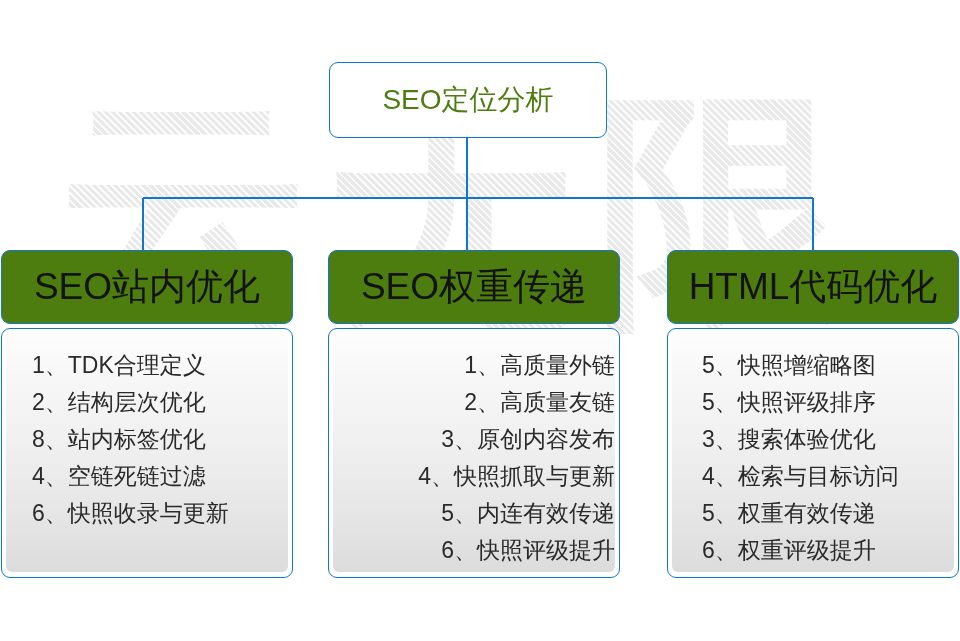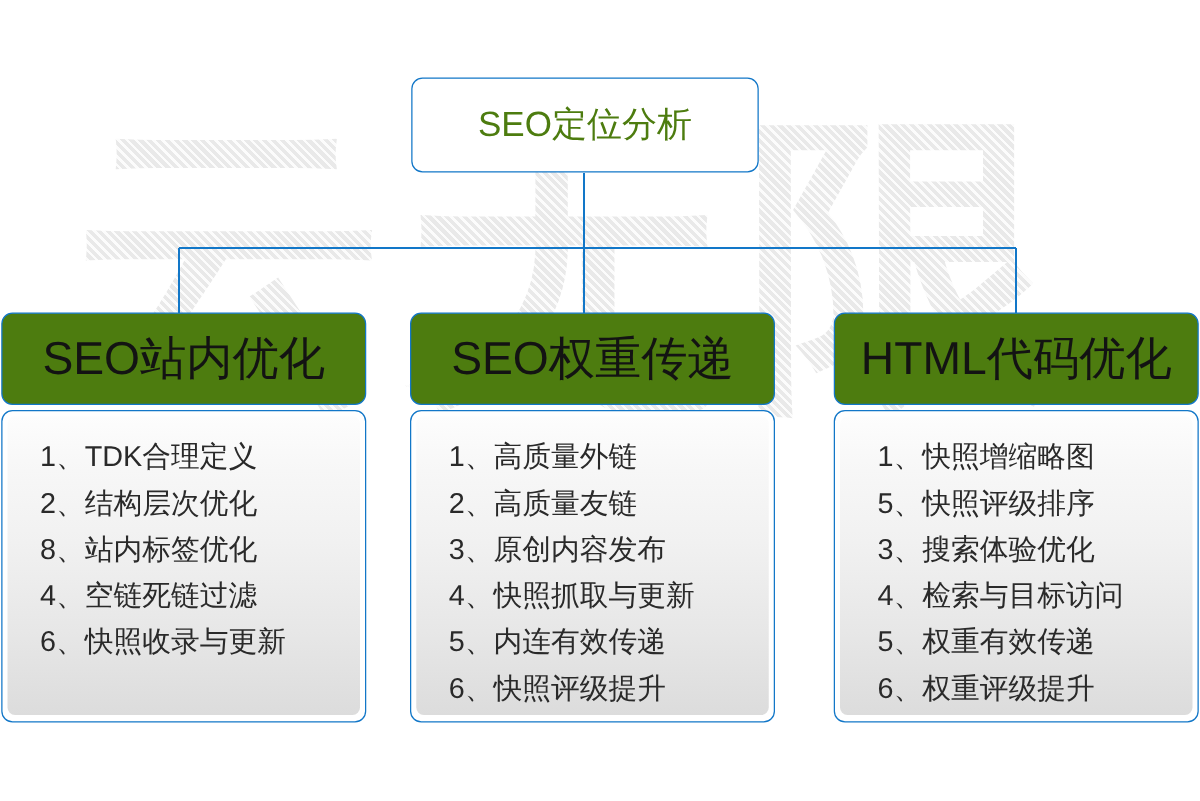--- a/index.html
+++ b/index.html
@@ -152,21 +152,21 @@
     justify-content: flex-start;
   }
   .item-row {
     font-size: 23px;
     line-height: 37px;
     color: #2a2a2a;
     padding-left: 26px;
     white-space: nowrap;
   }
   .col-3 .item-row { padding-left: 30px; }
-  .col-2 .item-row { padding-left: 26px; }
+  .col-2 .item-row { padding-left: 26px; text-align: right; }
 </style>
 </head>
 <body>
 
 <div id="stage">
 
   <div id="watermark">
     <div class="wm-text">云无限</div>
     <div class="wm-hatch"></div>
   </div>
@@ -220,21 +220,21 @@
       </div>
     </div>
   </div>
 
   <div class="col col-3">
     <div class="col-header">
       <div class="col-header-title">HTML代码优化</div>
     </div>
     <div class="col-body">
       <div class="col-body-inner">
-        <div class="item-row">1、快照增缩略图</div>
+        <div class="item-row">5、快照增缩略图</div>
         <div class="item-row">5、快照评级排序</div>
         <div class="item-row">3、搜索体验优化</div>
         <div class="item-row">4、检索与目标访问</div>
         <div class="item-row">5、权重有效传递</div>
         <div class="item-row">6、权重评级提升</div>
       </div>
     </div>
   </div>
 
 </div>

